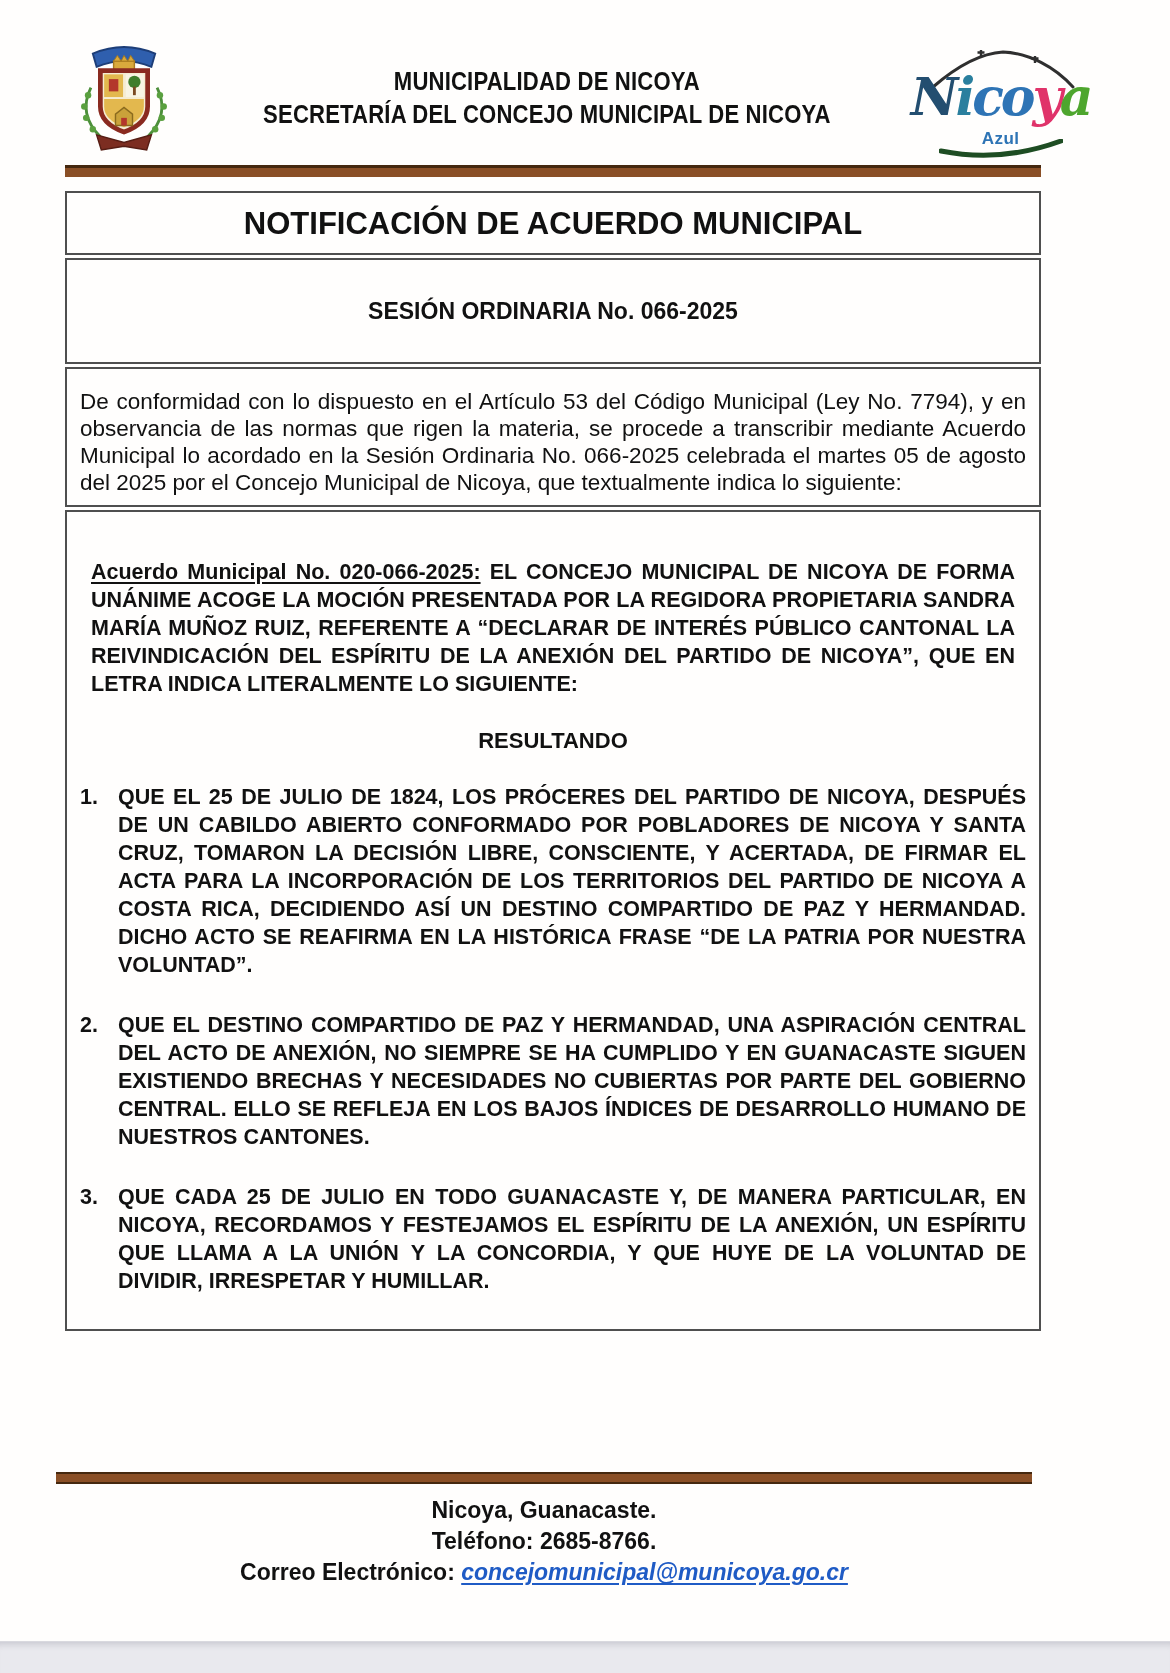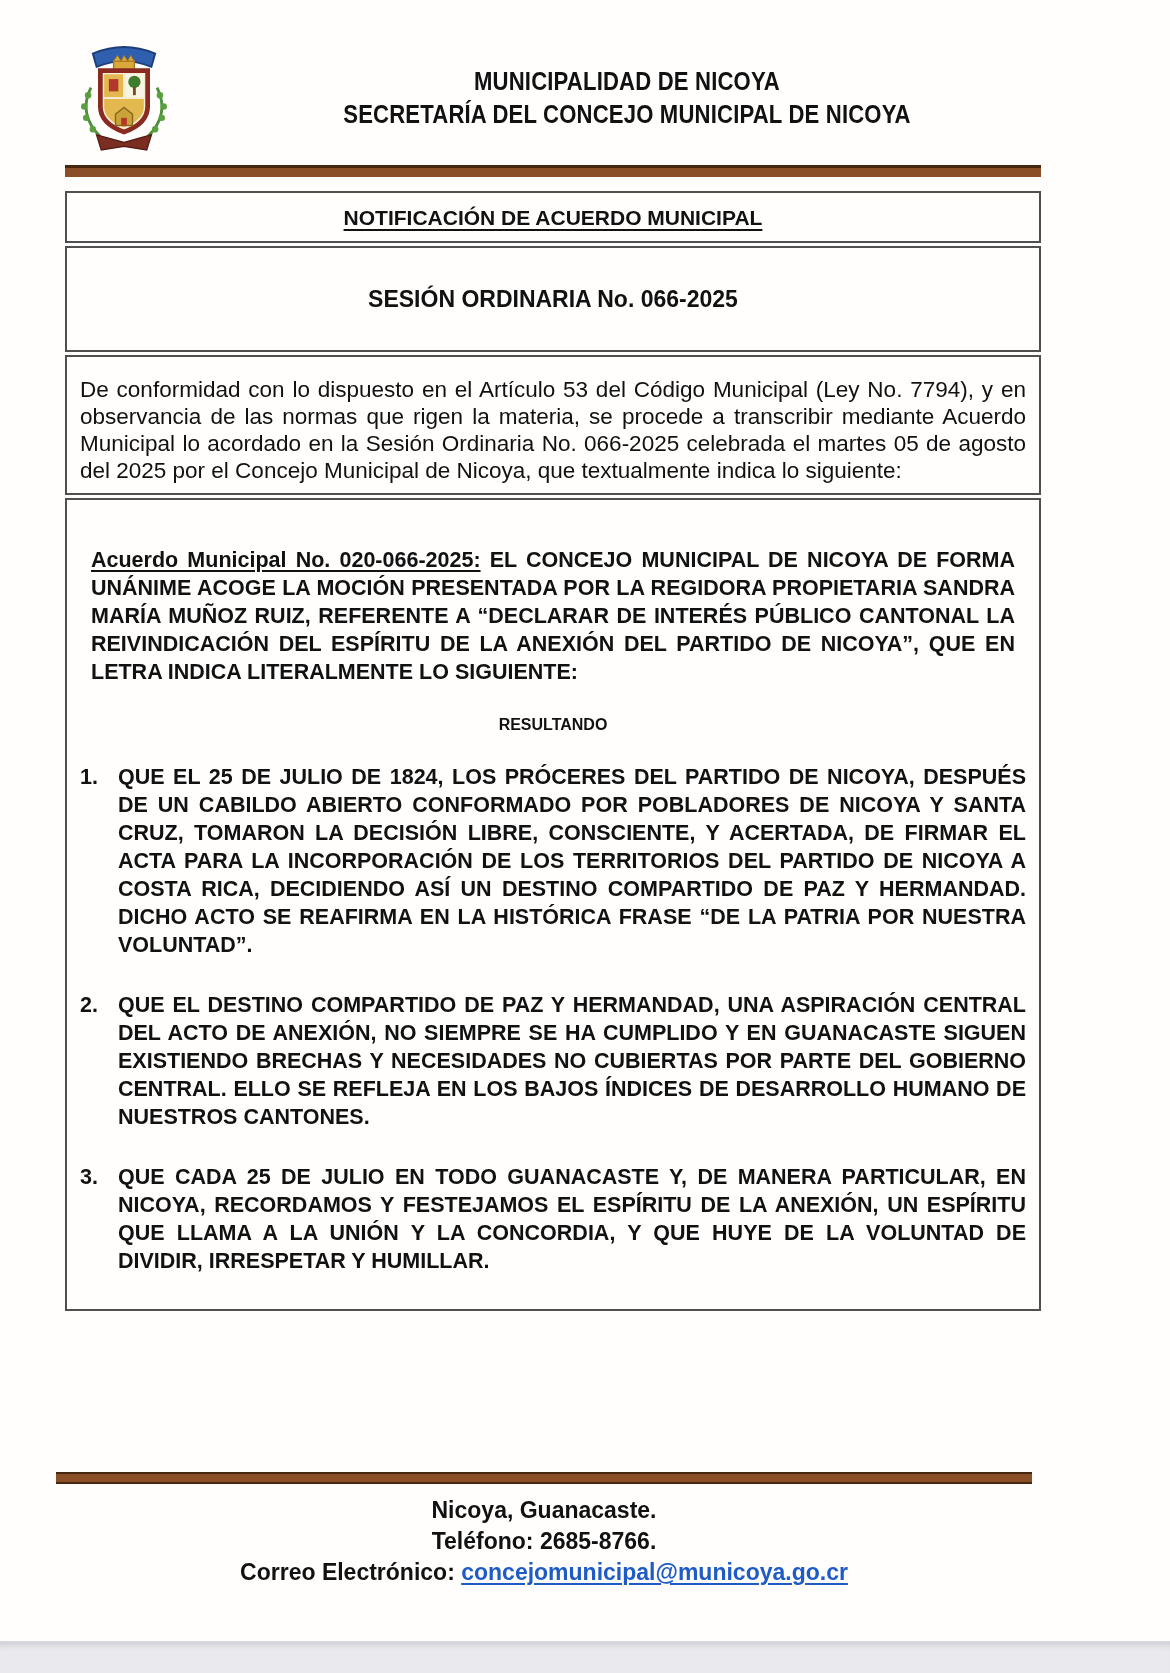--- a/index.html
+++ b/index.html
@@ -43,41 +43,41 @@
   .rule{height:12px;background:linear-gradient(to bottom,var(--rule-dark) 0 3px,var(--rule-brown) 3px 100%);}
   .rule.footer-rule{background:linear-gradient(to bottom,var(--rule-dark) 0 2px,var(--rule-brown) 2px 10px,var(--rule-dark) 10px 100%);}
   .top-rule{margin-top:3px;}
 
   
   .boxes{margin-top:14px;}
   .box{border:2px solid var(--border-gray);background:transparent;}
   .box + .box{margin-top:3px;}
   .box-title{padding:13px 10px 11px;text-align:center;}
   .box-title h1{
-    margin:0;font-size:21px;font-weight:bold;display:inline-block;
-    text-decoration:underline;text-underline-offset:4px;text-decoration-thickness:2px;
+    margin:0;font-size:31px;font-weight:bold;display:inline-block;
+    text-underline-offset:4px;text-decoration-thickness:2px;
   }
   .box-session{text-align:center;padding:28px 10px 27px;}
   .box-session p{margin:8px;font-size:23px;font-weight:bold;line-height:31px;}
   .box-intro{padding:19px 13px 9px;}
   .intro{margin:0;font-size:22.5px;line-height:27px;text-align:justify;}
   .box-main{padding:35px 13px 34px;font-weight:bold;font-size:21.5px;}
   .agreement{margin:11px;text-align:justify;line-height:28px;}
   .agreement .ref{text-decoration:underline;text-underline-offset:3px;text-decoration-thickness:2px;}
-  .resultando{margin:30px 0 29px;text-align:center;font-size:16px;font-weight:bold;}
+  .resultando{margin:30px 0 29px;text-align:center;font-size:22px;font-weight:bold;}
   .item{display:flex;margin-top:32px;}
   .item:first-child{margin-top:0;}
   .item .num{width:38px;flex:none;line-height:28px;}
   .item .txt{flex:1;text-align:justify;line-height:28px;}
 
   
   .doc-footer{position:absolute;left:56px;width:976px;top:1472px;text-align:center;}
   .doc-footer .footer-text{margin-top:11px;font-weight:bold;font-size:23px;line-height:31px;}
   .doc-footer p{margin:0;}
-  .email{color:var(--link-blue);text-decoration:underline;text-underline-offset:3px;cursor:pointer;}
+  .email{color:var(--link-blue);text-decoration:underline;text-underline-offset:3px;cursor:pointer;font-style:italic;}
 
   
   .viewer-strip{
     position:absolute;left:0;right:0;bottom:0;height:31px;
     background:var(--viewer-gray);
     border-top:1px solid #d9d9df;
     box-shadow:inset 0 8px 7px -6px rgba(40,40,60,.18);
   }
 </style>
 </head>
@@ -114,20 +114,34 @@
             <circle cx="88" cy="96" r="3.4" fill="#5aa03f"></circle>
           <path d="M26 102 L55 110 L84 102 L79 118 L55 114 L31 118 Z" fill="#7c2d21" stroke="#561d14" stroke-width="1.5"></path>
         </svg>
       </div>
 
       <div class="header-titles">
         <div>MUNICIPALIDAD DE NICOYA</div>
         <div>SECRETARÍA DEL CONCEJO MUNICIPAL DE NICOYA</div>
       </div>
 
+      <div class="nicoya-logo">
+        <svg class="nicoya-church" width="148" height="44" viewBox="0 0 148 44" aria-hidden="true">
+          <path d="M4 42 C34 16 56 8 74 7 C100 8 126 22 144 42" fill="none" stroke="#2f2f2f" stroke-width="3" stroke-linecap="round"></path>
+          <path d="M52 12 v-7 M48.5 7.5 h7" stroke="#2f2f2f" stroke-width="2.4" fill="none"></path>
+          <path d="M106 18 v-7 M102.5 13.5 h7" stroke="#2f2f2f" stroke-width="2.4" fill="none"></path>
+        </svg>
+        <div class="nicoya-script"><span style="color: rgb(35, 78, 112);">N</span><span style="color: rgb(42, 127, 158);">i</span><span style="color: rgb(46, 116, 181);">c</span><span style="color: rgb(46, 116, 181);">o</span><span style="color: rgb(224, 51, 106);">y</span><span style="color: rgb(78, 166, 46);">a</span></div>
+        <div class="azul-wrap">
+          <svg class="azul-swoosh" width="124" height="22" viewBox="0 0 124 22" aria-hidden="true">
+            <path d="M2 12 Q62 24 122 2" fill="none" stroke="#1e4d23" stroke-width="5" stroke-linecap="round"></path>
+          </svg>
+          <span class="azul-text">Azul</span>
+        </div>
+      </div>
     </header>
 
     <div class="rule top-rule"></div>
 
     <section class="boxes">
       <div class="box box-title">
         <h1>NOTIFICACIÓN DE ACUERDO MUNICIPAL</h1>
       </div>
 
       <div class="box box-session">

